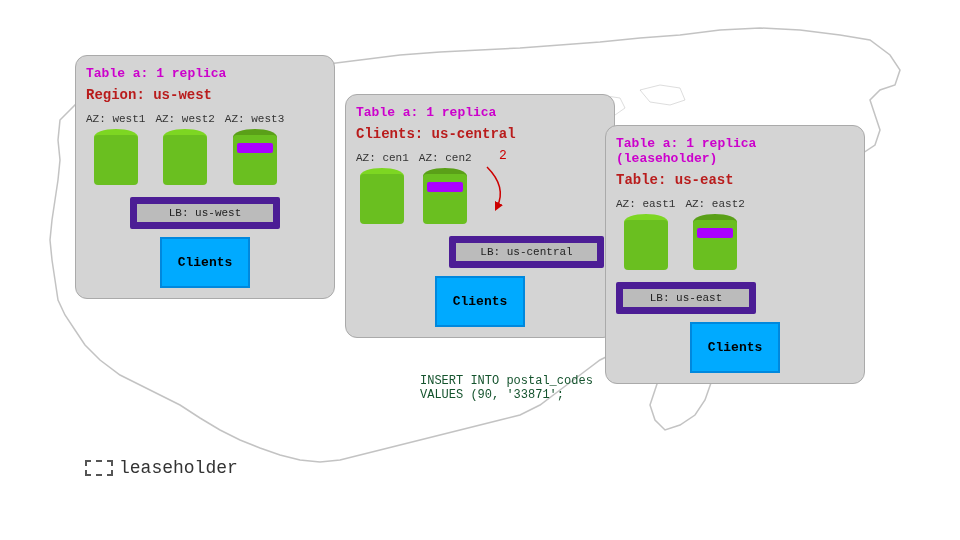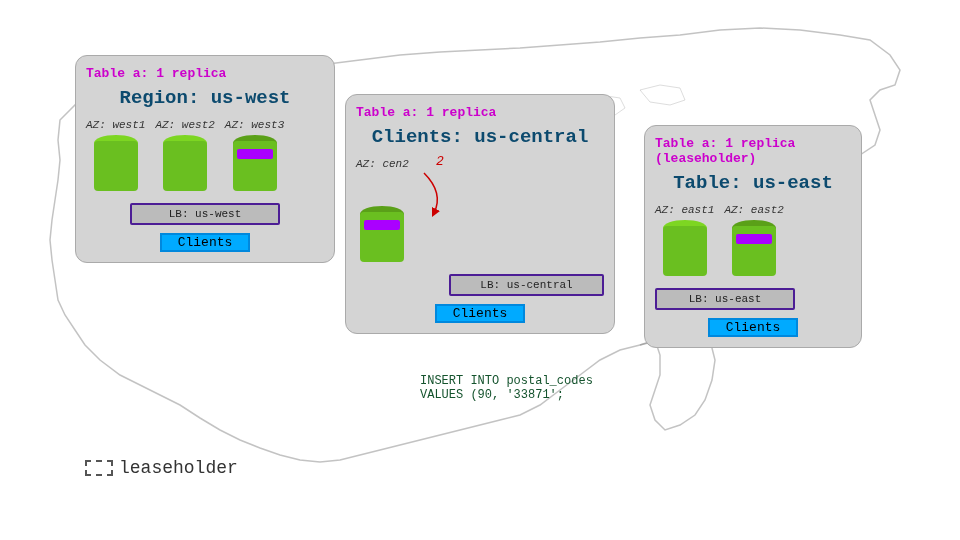--- a/index.html
+++ b/index.html
@@ -28,39 +28,37 @@
     }
 
     .panel-title {
       font-size: 13px;
       font-weight: bold;
       color: #cc00cc;
       margin-bottom: 6px;
     }
 
     .region-label {
-      font-size: 19px;
+      font-size: 14px;
       font-weight: bold;
-      color: #0c4a6e;
+      color: #b91c1c;
       margin-bottom: 10px;
-      text-align: center;
     }
 
     .az-row {
       display: flex;
       gap: 10px;
       align-items: flex-end;
       margin-bottom: 8px;
     }
 
     .az-item {
       display: flex;
       flex-direction: column;
       align-items: center;
-      font-style: italic;
     }
 
     .az-label {
       font-size: 11px;
       color: #333;
       margin-bottom: 4px;
       white-space: nowrap;
     }
 
     
@@ -100,37 +98,37 @@
       left: 4px;
       width: 36px;
       height: 10px;
       background: #aa00ff;
       border-radius: 2px;
       z-index: 2;
     }
 
     .lb-box {
       background: #bbb;
-      border: 2px solid #4c1d95;
+      border: 7px solid #4c1d95;
       font-size: 11px;
       color: #222;
       padding: 3px 8px;
       text-align: center;
       border-radius: 2px;
       margin-top: 4px;
     }
 
     .clients-btn {
       background: #00aaff;
       color: #000;
       border: 2px solid #0088dd;
       font-family: 'Courier New', monospace;
       font-size: 13px;
-      font-weight: normal;
-      padding: 0 16px;
+      font-weight: bold;
+      padding: 16px 16px;
       cursor: pointer;
       margin-top: 8px;
       display: block;
     }
 
     .sql-box {
       position: absolute;
       font-family: 'Courier New', monospace;
       font-size: 12px;
       color: #14532d;
@@ -163,22 +161,21 @@
     #panel-central {
       left: 345px;
       top: 94px;
       width: 270px;
     }
 
     
     #panel-east {
       left: 605px;
       top: 125px;
-      width: 218px;
-      margin-left: 39px;
+      width: 260px;
     }
 
     .striped-cylinder .cylinder-body {
       background: repeating-linear-gradient(
         to right,
         #6abf20 0px, #6abf20 6px,
         #5aa018 6px, #5aa018 8px
       );
     }
   </style>
@@ -231,22 +228,29 @@
   <div style="display:flex; justify-content:center;">
     <button class="clients-btn">Clients</button>
   </div>
 </div>
 
 <div id="panel-central" class="region-panel">
   <div class="panel-title">Table a: 1 replica</div>
   <div class="region-label">Clients: us-central</div>
   <div class="az-row" style="position:relative;">
 
-
-    <div class="az-item" style="position:relative;gap:32px;">
+    <div class="az-item">
+      <div class="az-label">AZ: cen1</div>
+      <div class="cylinder">
+        <div class="cylinder-top"></div>
+        <div class="cylinder-body"></div>
+      </div>
+    </div>
+
+    <div class="az-item" style="position:relative;">
       <div class="az-label">AZ: cen2</div>
       <div class="cylinder">
         <div class="cylinder-top cylinder-top-dark"></div>
         <div class="cylinder-body"></div>
         <div class="leaseholder-stripe"></div>
       </div>
 
       <svg style="position:absolute; top:-5px; right:-55px; width:70px; height:70px; overflow:visible;" viewBox="0 0 70 70">
         <text x="42" y="12" font-size="13" fill="#cc0000" font-family="Courier New">2</text>
         <path d="M30,20 Q50,40 40,60" stroke="#cc0000" stroke-width="1.5" fill="none" marker-end="url(#arrowhead)"></path>

